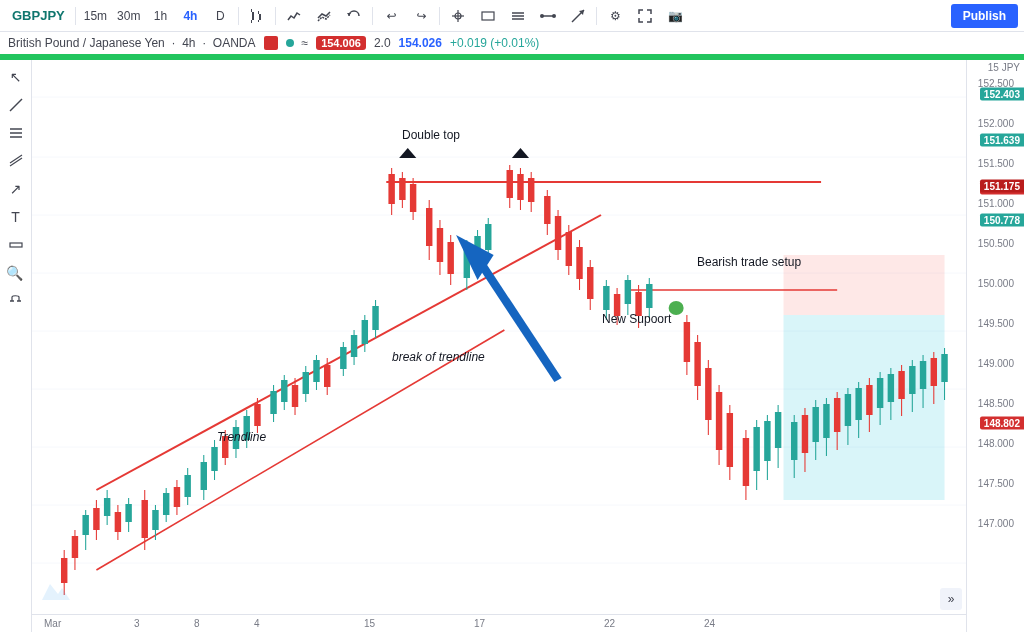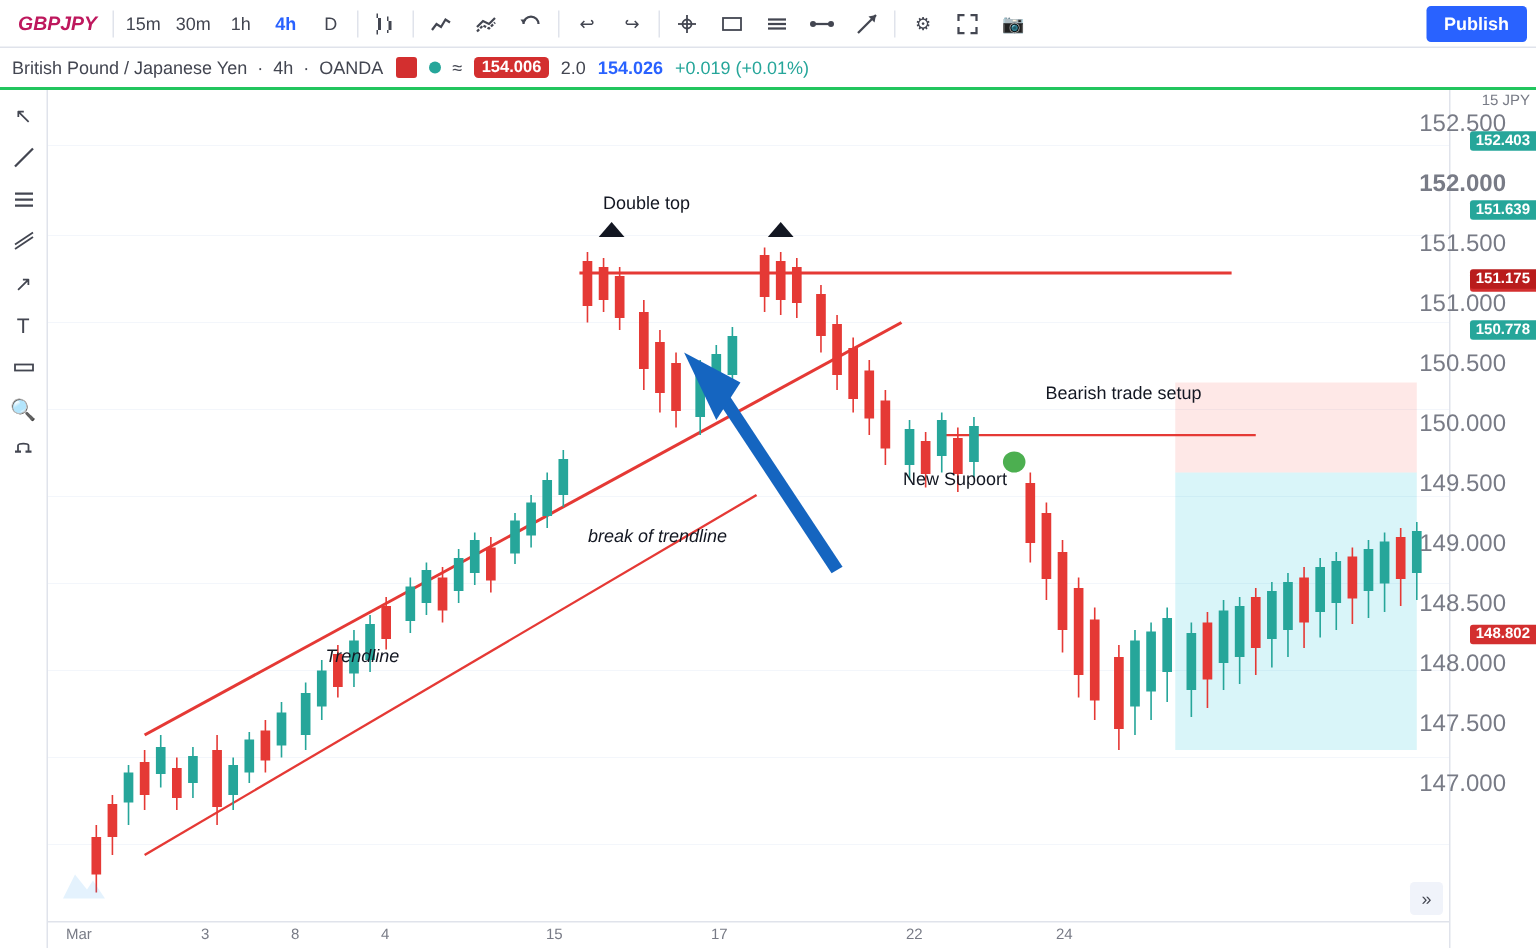--- a/index.html
+++ b/index.html
@@ -3,40 +3,40 @@
   <meta charset="utf-8">
   <style>
     * { margin: 0; padding: 0; box-sizing: border-box; }
     body { width: 1024px; height: 632px; overflow: hidden; font-family: -apple-system, BlinkMacSystemFont, 'Segoe UI', sans-serif; background: #fff; }
 
     
     #toolbar {
       display: flex; align-items: center; height: 32px;
       border-bottom: 1px solid #e0e3eb; background: #fff; padding: 0 6px; gap: 2px;
     }
-    .tb-symbol { font-size: 13px; font-weight: 700; color: #be185d; padding: 0 6px; font-style: italic; }
+    .tb-symbol { font-size: 13px; font-weight: 700; color: #0f766e; padding: 0 6px; }
     .tb-sep { width: 1px; height: 18px; background: #e0e3eb; margin: 0 2px; }
     .tb-btn {
       display: flex; align-items: center; justify-content: center;
       height: 24px; min-width: 28px; border-radius: 3px; cursor: pointer;
       font-size: 12px; color: #434651; border: none; background: none; padding: 0 4px;
     }
     .tb-btn.active { color: #2962ff; }
     .tb-timeframe { font-weight: 600; color: #2962ff; }
     .tb-publish {
       margin-left: auto; background: #2962ff; color: #fff;
       border-radius: 3px; padding: 0 12px; height: 24px;
       font-size: 12px; font-weight: 600; cursor: pointer; border: none;
     }
 
     
     #info-bar {
       display: flex; align-items: center; height: 28px;
       padding: 0 8px; gap: 8px; font-size: 12px; color: #434651;
-      border-bottom: 2px solid #22c55e;
+      border-bottom: 6px solid #22c55e;
     }
     .ib-title { font-size: 12px; color: #434651; }
     .ib-logo { width: 14px; height: 14px; background: #d32f2f; border-radius: 2px; display: inline-block; }
     .ib-dot-green { width: 8px; height: 8px; border-radius: 50%; background: #26a69a; }
     .ib-change { color: #26a69a; font-size: 12px; }
     .price-badge-red { background: #d32f2f; color: #fff; border-radius: 3px; padding: 1px 5px; font-size: 11px; font-weight: 700; }
     .price-num { color: #2962ff; font-size: 12px; font-weight: 600; }
     .small-num { font-size: 12px; color: #434651; }
 
     
@@ -56,21 +56,21 @@
     #chart-area {
       flex: 1; position: relative; background: #fff; overflow: hidden;
     }
 
     
     #price-scale {
       width: 58px; background: #fff; border-left: 1px solid #e0e3eb;
       position: relative; font-size: 10px; color: #787b86;
     }
     .price-label {
-      position: absolute; right: 20px; font-size: 16px; color: #787b86;
+      position: absolute; right: 10px; font-size: 10px; color: #787b86;
       transform: translateY(-50%); white-space: nowrap;
     }
     .price-badge {
       position: absolute; right: 0; transform: translateY(-50%);
       font-size: 10px; font-weight: 700; padding: 1px 4px; border-radius: 2px 0 0 2px;
       white-space: nowrap;
     }
     .badge-red { background: #d32f2f; color: #fff; margin-top: 14px; }
     .badge-teal { background: #26a69a; color: #fff; }
     .badge-pink { background: #b91c1c; color: #fff; }
@@ -552,21 +552,21 @@
     </div>
 
     <div id="expand-btn">»</div>
   </div>
 
   <div id="price-scale">
 
     <div style="position:absolute; top:2px; right:4px; font-size:10px; color:#787b86;">15 JPY</div>
 
     <div class="price-label" style="top:4%;">152.500</div>
-    <div class="price-label" style="top:11%;font-weight:bold;">152.000</div>
+    <div class="price-label" style="top:11%;">152.000</div>
     <div class="price-label" style="top:18%;">151.500</div>
     <div class="price-label" style="top:25%;">151.000</div>
     <div class="price-label" style="top:32%;">150.500</div>
     <div class="price-label" style="top:39%;">150.000</div>
     <div class="price-label" style="top:46%;">149.500</div>
     <div class="price-label" style="top:53%;text-align:center;">149.000</div>
     <div class="price-label" style="top:60%;">148.500</div>
     <div class="price-label" style="top:67%;">148.000</div>
     <div class="price-label" style="top:74%;">147.500</div>
     <div class="price-label" style="top:81%;">147.000</div>

